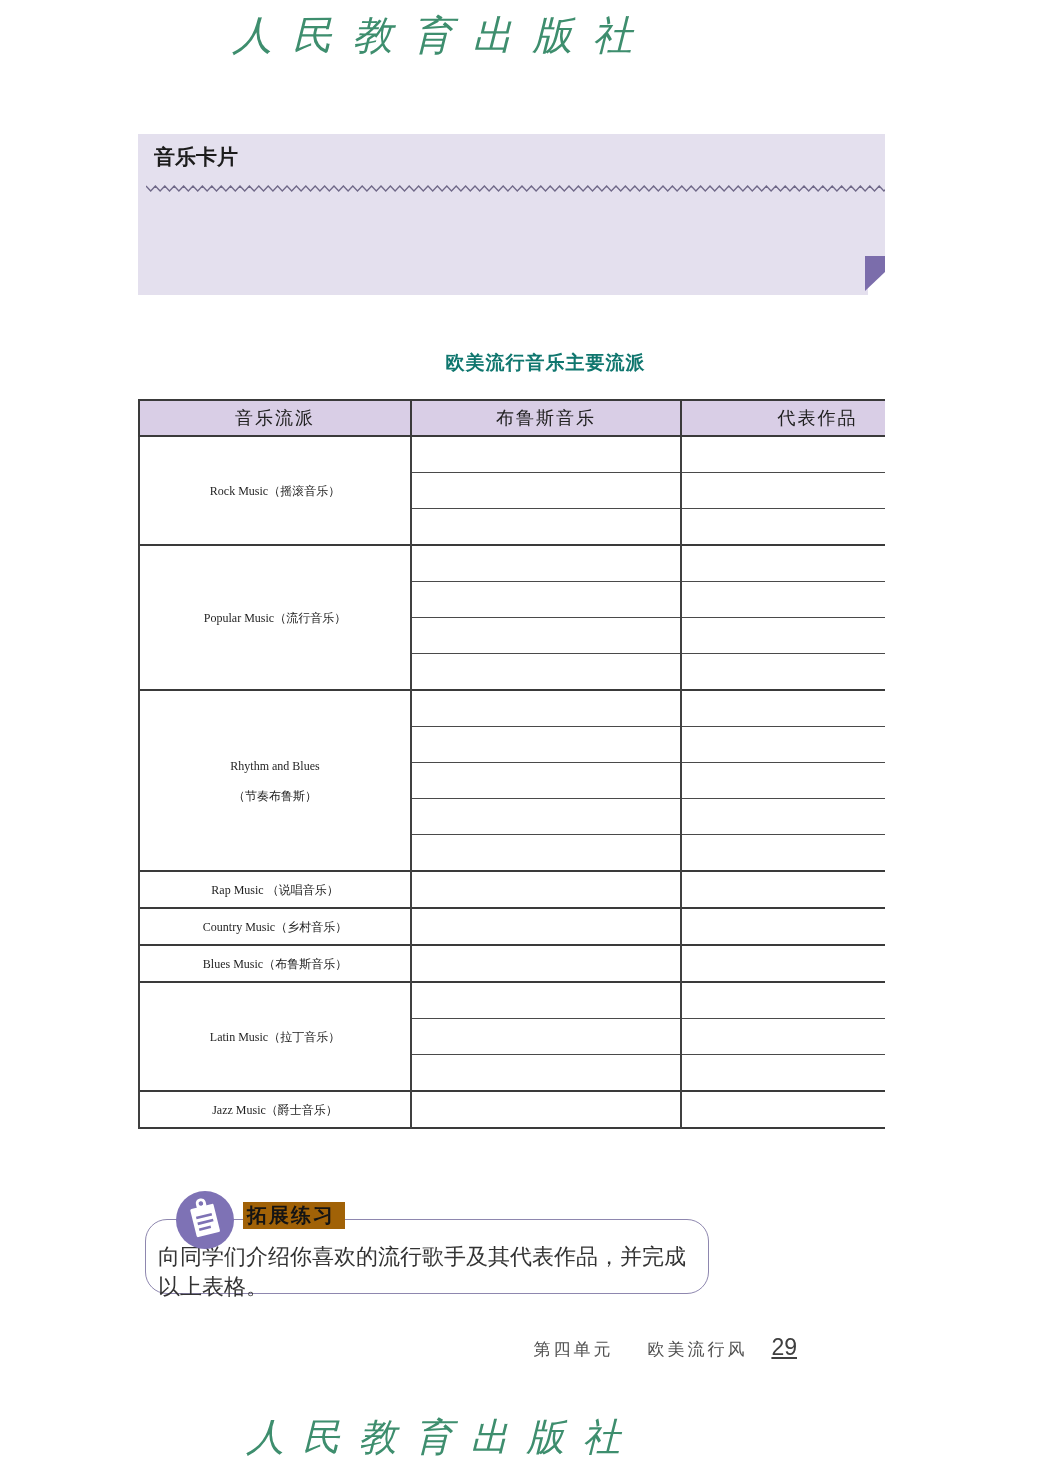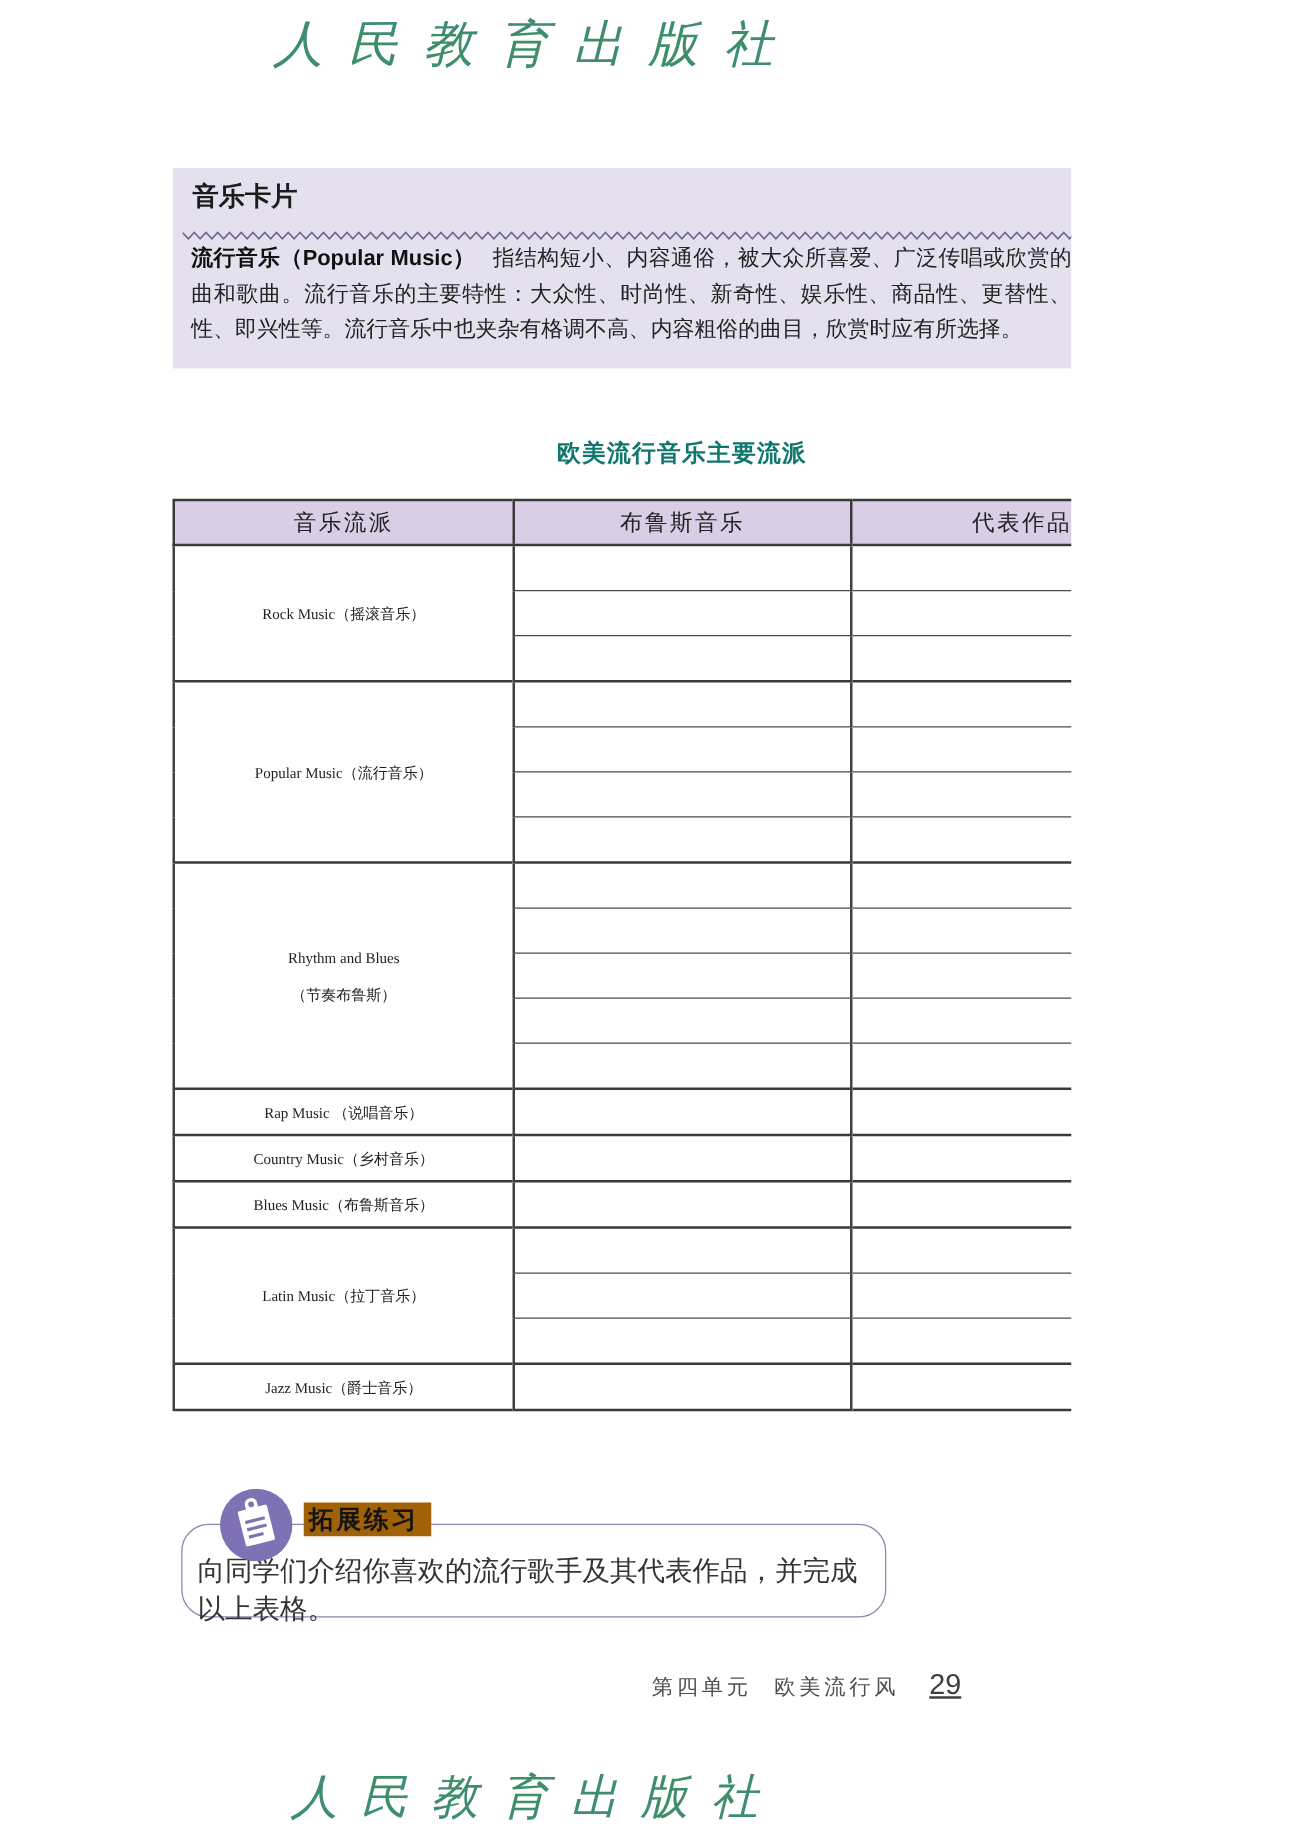--- a/index.html
+++ b/index.html
@@ -7,21 +7,21 @@
     --table-header-bg:#d9cee6;
     --accent-purple:#7e72b5;
     --fold-purple:#7b6dab;
     --logo-green:#3e8e6e;
     --border-dark:#3a3a3a;
     --exercise-border:#8e87af;
   }
   html,body{margin:0;padding:0;background:#ffffff;}
   .page{
     position:relative;width:857px;height:1474px;background:#ffffff;overflow:hidden;
-    font-family:"Liberation Serif","DejaVu Serif",serif;color:#2a2a2a;
+    font-family:"Liberation Serif","DejaVu Serif",serif;color:#2a2a2a;padding-left:28px;
   }
   
   .logo{
     position:absolute;left:0;width:100%;text-align:center;color:var(--logo-green);
     font-family:"DejaVu Serif",serif;font-style:italic;white-space:nowrap;
   }
   .logo.top{top:8px;font-size:40px;letter-spacing:20px;}
   .logo.bottom{top:1412px;font-size:38px;letter-spacing:18px;}
   
   .card-wrap{position:absolute;left:138px;top:134px;width:770px;height:161px;}
@@ -71,37 +71,36 @@
   .exercise-icon{position:absolute;left:176px;top:1191px;width:58px;height:58px;z-index:3;}
   .exercise-title{
     position:absolute;left:243px;top:1202px;z-index:2;background:#a16207;padding:0 10px 0 4px;
     font:bold 20px "Liberation Sans","DejaVu Sans",sans-serif;color:#141414;letter-spacing:2px;
   }
   
   .footer{
     position:absolute;right:88px;top:1334px;display:flex;align-items:baseline;color:#4f4f4f;
   }
   .footer .unit{font-size:17px;letter-spacing:3px;}
-  .footer .section{font-size:17px;letter-spacing:3px;margin-left:18px;}
+  .footer .section{font-size:17px;letter-spacing:3px;margin-left:34px;}
   .footer .pagenum{font-size:23px;margin-left:24px;font-family:"Liberation Sans","DejaVu Sans",sans-serif;color:#3f3f3f;text-decoration:underline;}
 </style>
 </head>
 <body>
 
 <div class="page">
 
   <div class="logo top">人民教育出版社</div>
 
   <div class="card-wrap">
     <div class="card"></div>
     <h2 class="card-title">音乐卡片</h2>
     <svg class="zigzag" viewBox="0 0 754 9" preserveAspectRatio="none">
       <polyline points="0.0,2 4.7,7 9.4,2 14.1,7 18.8,2 23.5,7 28.2,2 32.9,7 37.6,2 42.3,7 47.0,2 51.7,7 56.4,2 61.1,7 65.8,2 70.5,7 75.2,2 79.9,7 84.6,2 89.3,7 94.0,2 98.7,7 103.4,2 108.1,7 112.8,2 117.5,7 122.2,2 126.9,7 131.6,2 136.3,7 141.0,2 145.7,7 150.4,2 155.1,7 159.8,2 164.5,7 169.2,2 173.9,7 178.6,2 183.3,7 188.0,2 192.7,7 197.4,2 202.1,7 206.8,2 211.5,7 216.2,2 220.9,7 225.6,2 230.3,7 235.0,2 239.7,7 244.4,2 249.1,7 253.8,2 258.5,7 263.2,2 267.9,7 272.6,2 277.3,7 282.0,2 286.7,7 291.4,2 296.1,7 300.8,2 305.5,7 310.2,2 314.9,7 319.6,2 324.3,7 329.0,2 333.7,7 338.4,2 343.1,7 347.8,2 352.5,7 357.2,2 361.9,7 366.6,2 371.3,7 376.0,2 380.7,7 385.4,2 390.1,7 394.8,2 399.5,7 404.2,2 408.9,7 413.6,2 418.3,7 423.0,2 427.7,7 432.4,2 437.1,7 441.8,2 446.5,7 451.2,2 455.9,7 460.6,2 465.3,7 470.0,2 474.7,7 479.4,2 484.1,7 488.8,2 493.5,7 498.2,2 502.9,7 507.6,2 512.3,7 517.0,2 521.7,7 526.4,2 531.1,7 535.8,2 540.5,7 545.2,2 549.9,7 554.6,2 559.3,7 564.0,2 568.7,7 573.4,2 578.1,7 582.8,2 587.5,7 592.2,2 596.9,7 601.6,2 606.3,7 611.0,2 615.7,7 620.4,2 625.1,7 629.8,2 634.5,7 639.2,2 643.9,7 648.6,2 653.3,7 658.0,2 662.7,7 667.4,2 672.1,7 676.8,2 681.5,7 686.2,2 690.9,7 695.6,2 700.3,7 705.0,2 709.7,7 714.4,2 719.1,7 723.8,2 728.5,7 733.2,2 737.9,7 742.6,2 747.3,7 752.0,2" fill="none" stroke="#6f6888" stroke-width="1.3"></polyline>
     </svg>
-    <p class="card-text"><b class="card-term">流行音乐（Popular Music）</b><span>指结构短小、内容通俗，被大众所喜爱、广泛传唱或欣赏的器乐曲和歌曲。流行音乐的主要特性：大众性、时尚性、新奇性、娱乐性、商品性、更替性、参与性、即兴性等。流行音乐中也夹杂有格调不高、内容粗俗的曲目，欣赏时应有所选择。</span></p>
     <svg class="fold" viewBox="0 0 40 37">
       <polygon points="0,0 37,0 0,35" fill="#7b6dab"></polygon>
     </svg>
   </div>
 
   <h3 class="table-title">欧美流行音乐主要流派</h3>
   <table class="genres">
     <colgroup>
         <col style="width:272px">
         <col style="width:270px">

